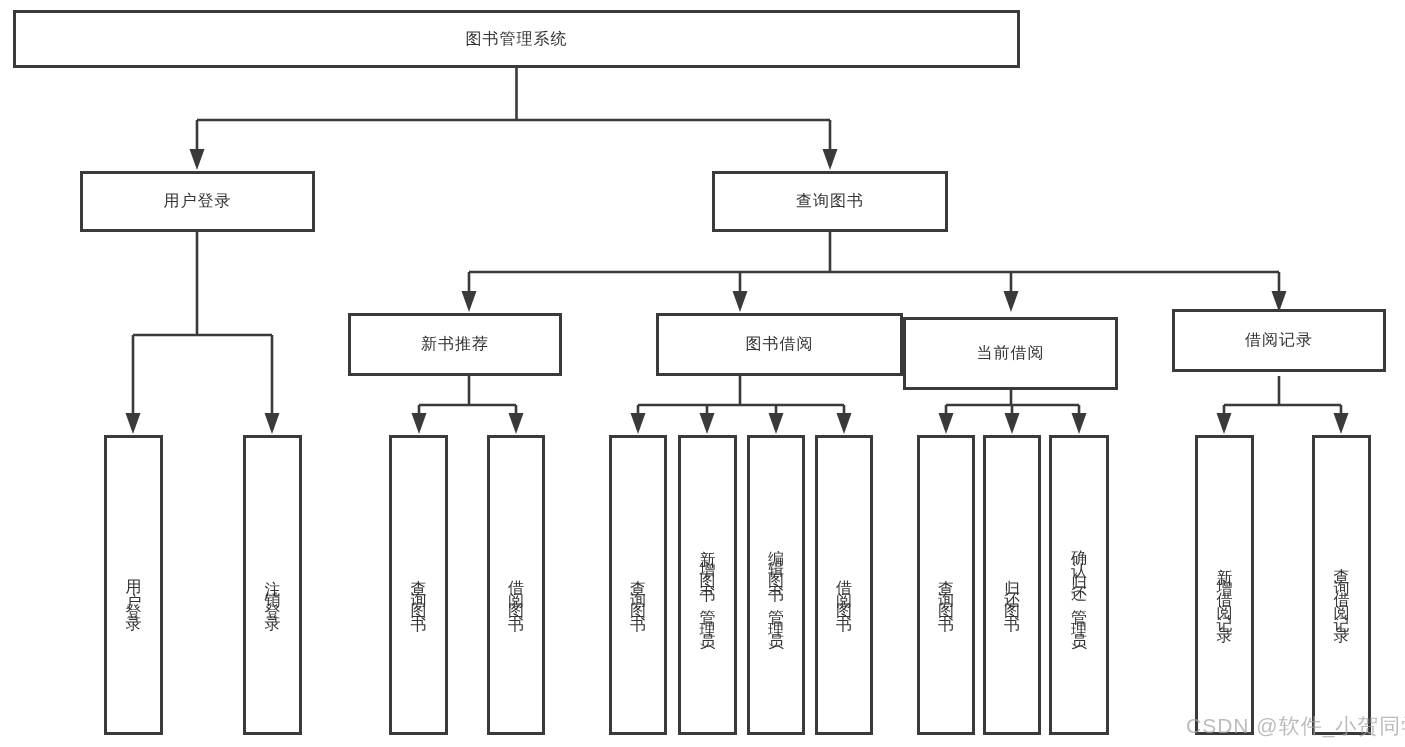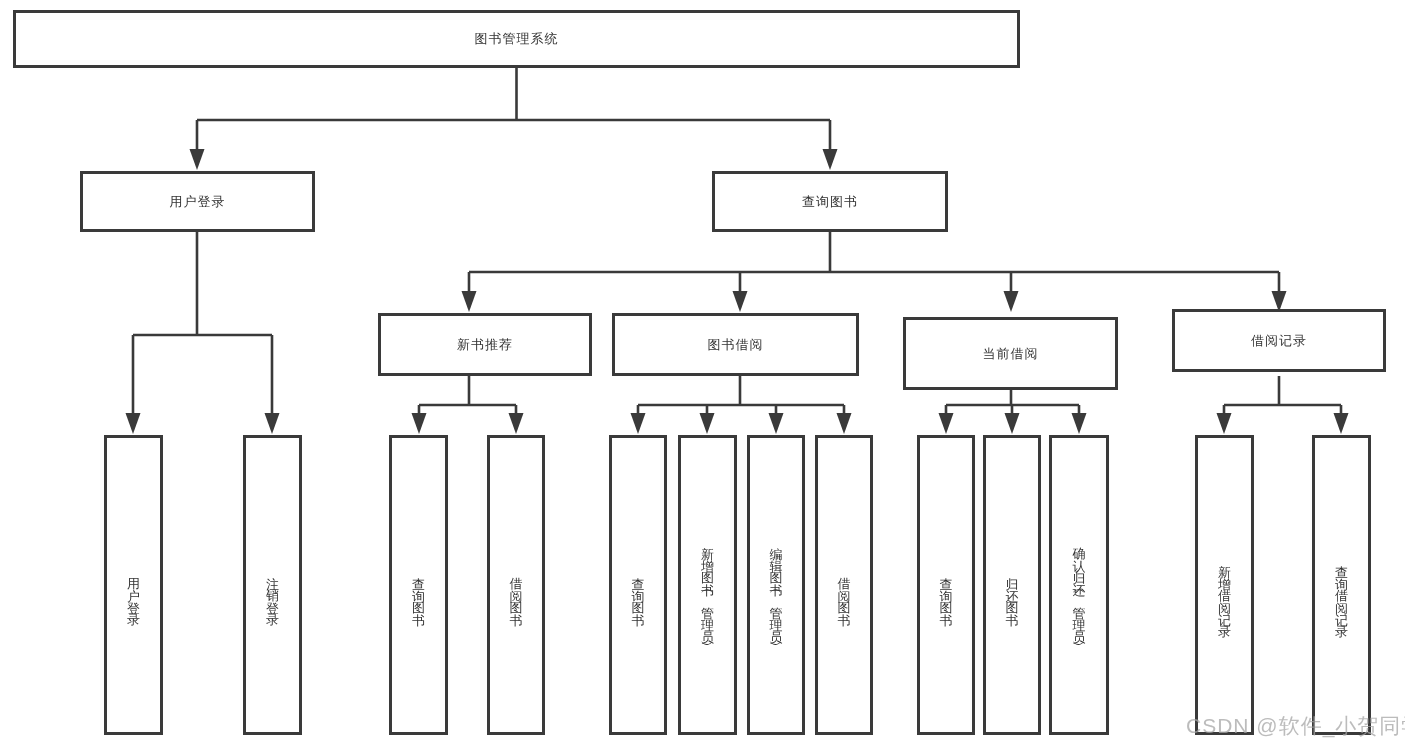--- a/index.html
+++ b/index.html
@@ -28,21 +28,21 @@
     box-sizing: border-box;
     border: 3px solid #3a3a3a;
     background: #ffffff;
     display: flex;
     align-items: center;
     justify-content: center;
     z-index: 2;
   }
   .box .lbl {
     color: #333333;
-    font-size: 13px;
+    font-size: 16px;
     letter-spacing: 1px;
     white-space: nowrap;
   }
   .vbox .lbl {
     writing-mode: vertical-rl;
     letter-spacing: 12px;
     white-space: normal;
     line-height: 1;
     margin-bottom: -12px; 
   }
@@ -113,24 +113,24 @@
     <span class="lbl">图书管理系统</span>
   </div>
 
   <div class="box" style="left:80px; top:171px; width:235px; height:61px;">
     <span class="lbl">用户登录</span>
   </div>
   <div class="box" style="left:712px; top:171px; width:236px; height:61px;">
     <span class="lbl">查询图书</span>
   </div>
 
-  <div class="box" style="left:378px; top:313px; width:214px; height:63px;">
+  <div class="box" style="left:348px; top:313px; width:214px; height:63px;">
     <span class="lbl">新书推荐</span>
   </div>
-  <div class="box" style="left:612px; top:313px; width:247px; height:63px;">
+  <div class="box" style="left:656px; top:313px; width:247px; height:63px;">
     <span class="lbl">图书借阅</span>
   </div>
   <div class="box" style="left:903px; top:317px; width:215px; height:73px;">
     <span class="lbl">当前借阅</span>
   </div>
   <div class="box" style="left:1172px; top:309px; width:214px; height:63px;">
     <span class="lbl">借阅记录</span>
   </div>
 
   <div class="box vbox" style="left:104px; top:435px; width:59px; height:300px;">

